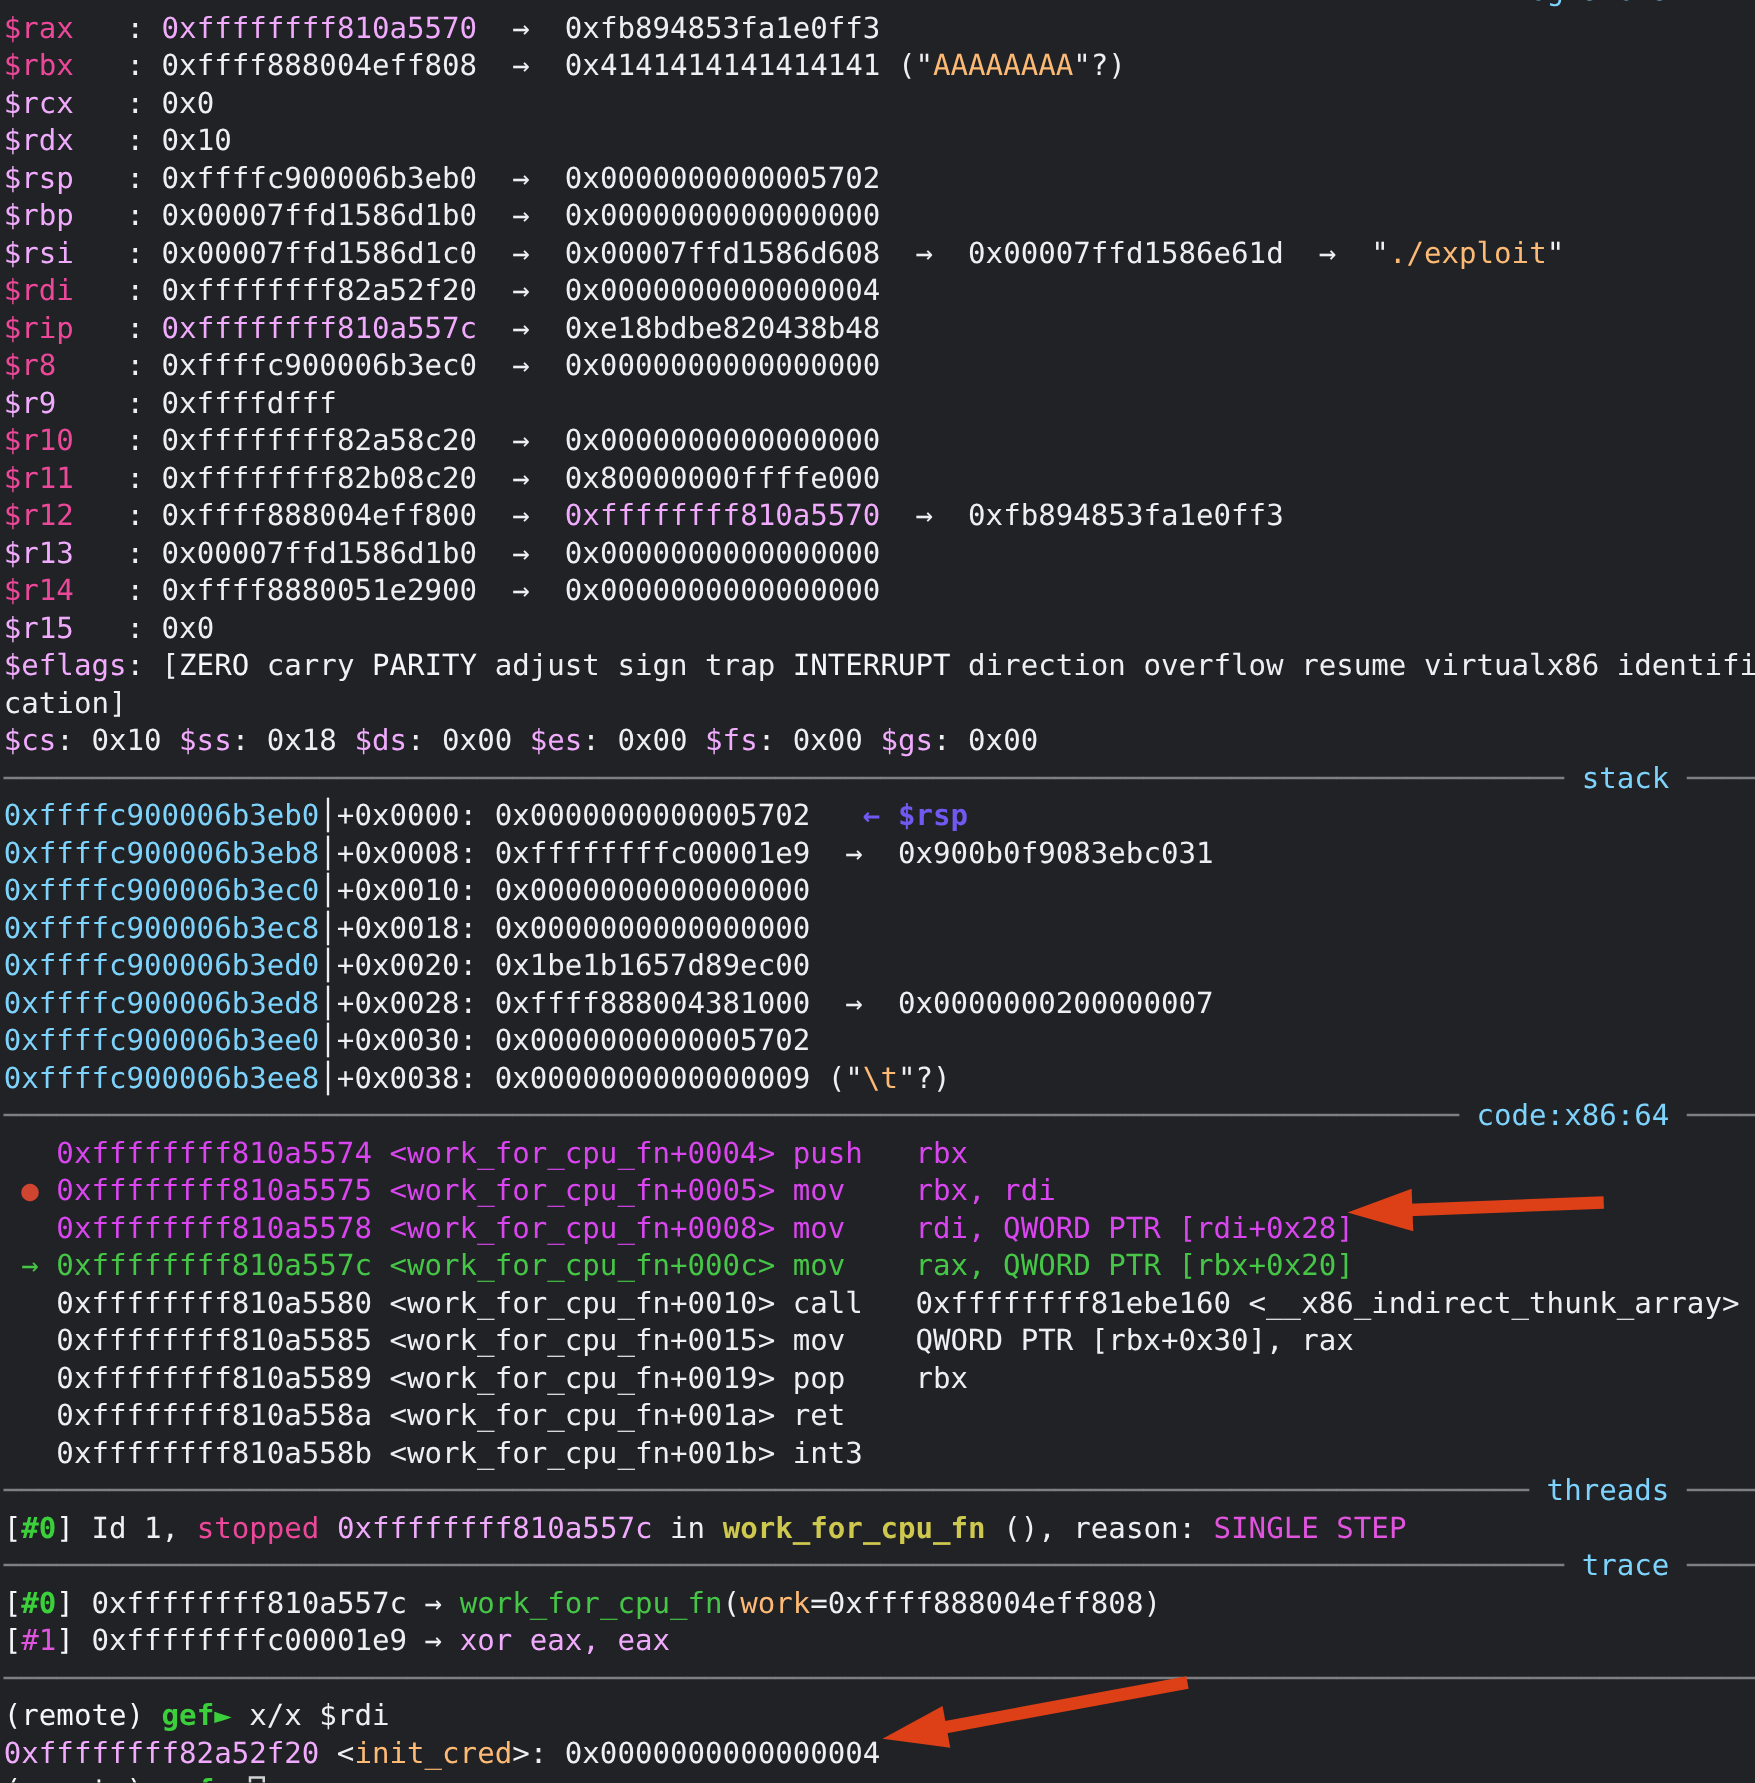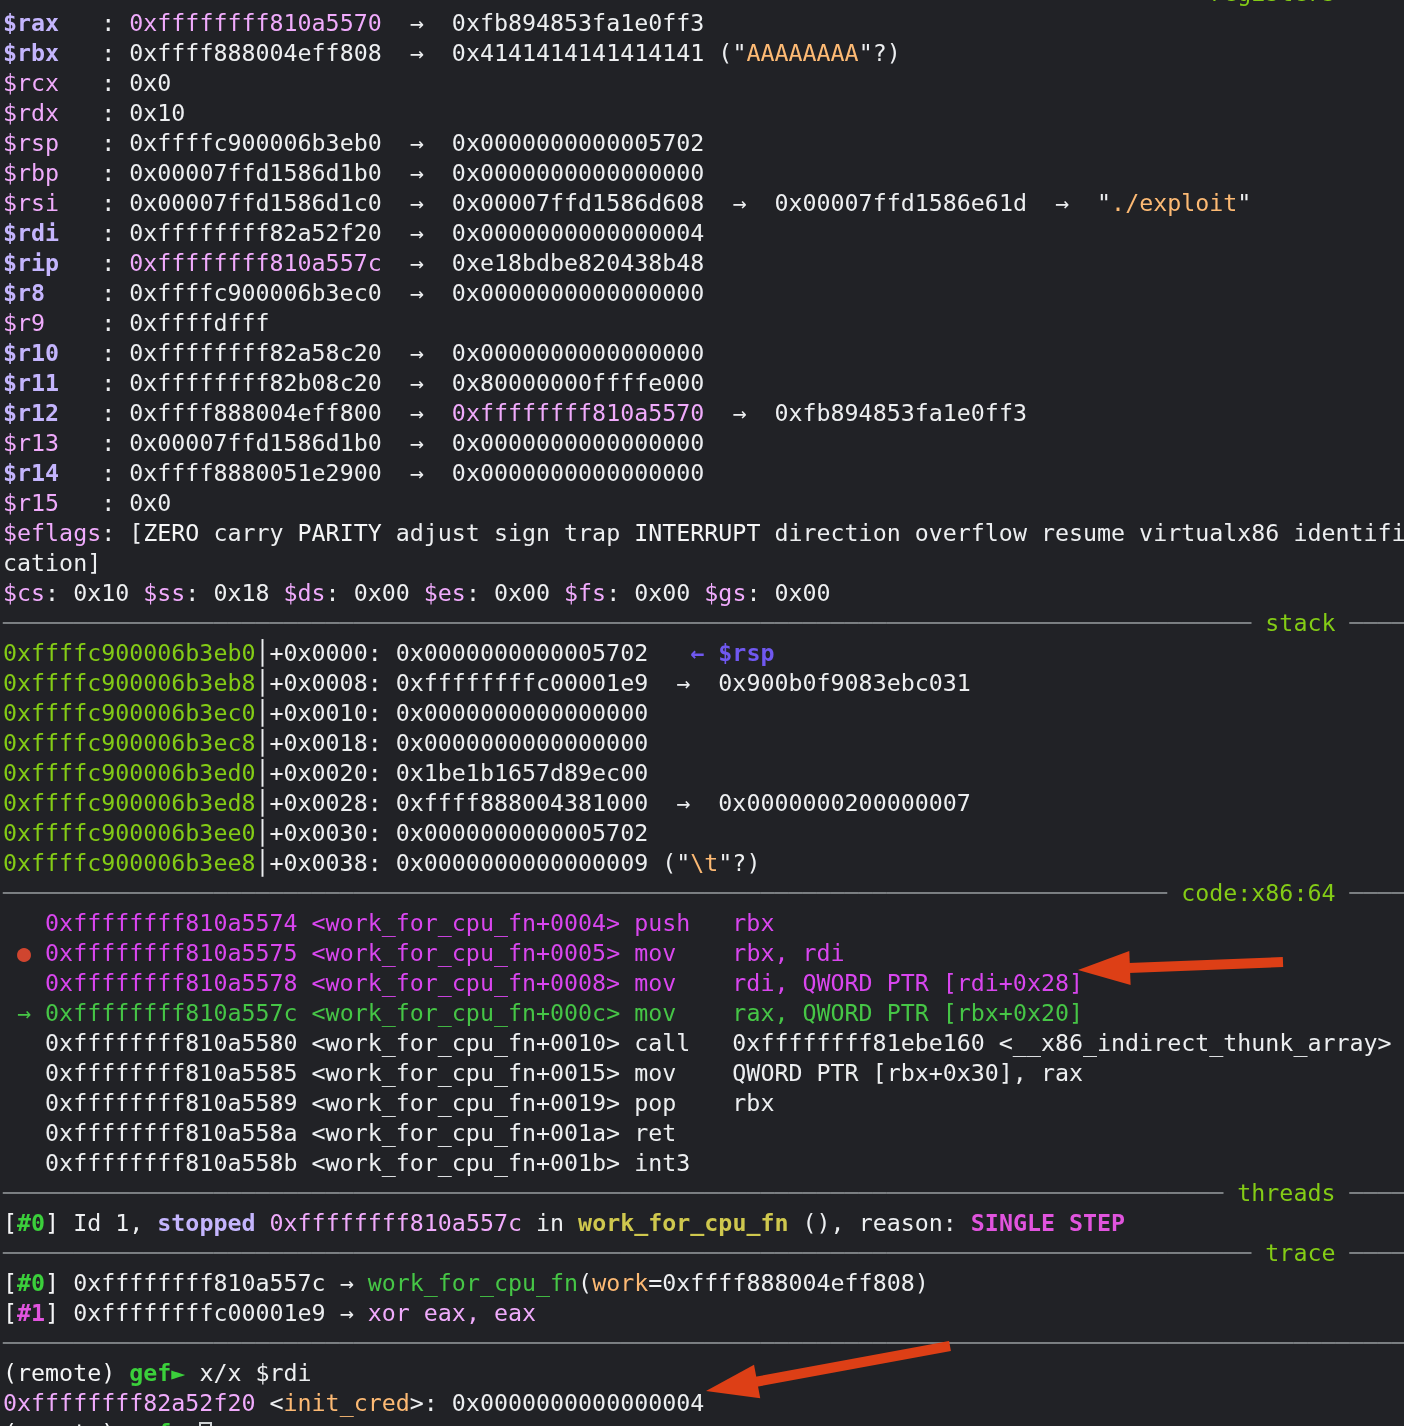--- a/index.html
+++ b/index.html
@@ -4,29 +4,29 @@
 <style>
   html,body{margin:0;padding:0;}
   body{width:1404px;height:1426px;background:#212226;overflow:hidden;position:relative;}
   #screen{position:absolute;left:3px;top:-22px;font-family:"DejaVu Sans Mono",monospace;
           font-size:23.3px;line-height:30px;white-space:pre;}
   .line{height:30px;}
   .w{color:#edeff1}
   .wb{color:#f5f6f7;font-weight:normal}
   .gr{color:#d946ef}
   .r{color:#f0abfc}
-  .rb{color:#c4b5fd;font-weight:bold}
+  .rb{color:#ec4899;font-weight:normal}
   .p{color:#f0abfc}
   .pb{color:#7058f0;font-weight:bold}
-  .c{color:#84cc16}
+  .c{color:#7dd3fc}
   .y{color:#fdba74}
   .yb{color:#cfc84e;font-weight:bold}
   .g{color:#46c646}
   .gb{color:#3bd03b;font-weight:bold}
-  .m{color:#e154de;font-weight:bold}
+  .m{color:#e154de;font-weight:normal}
   .dash{color:#7c8083}
   .dot{color:#d0452f}
   .cursor{display:inline-block;width:13px;height:23px;border:2px solid #cfd2d4;
           box-sizing:border-box;vertical-align:-4px}
   #arrows{position:absolute;left:0;top:0;pointer-events:none;}
 </style>
 </head>
 <body>
 
 <div id="screen"><div class="line"><span class="dash">─────────────────────────────────────────────────────────────────────────────────────</span><span class="w"> </span><span class="c">registers</span><span class="w"> </span><span class="dash">────</span></div><div class="line"><span class="rb">$rax</span><span class="w">   : </span><span class="r">0xffffffff810a5570</span><span class="w">  →  </span><span class="w">0xfb894853fa1e0ff3</span></div><div class="line"><span class="rb">$rbx</span><span class="w">   : </span><span class="w">0xffff888004eff808</span><span class="w">  →  </span><span class="w">0x4141414141414141</span><span class="w"> ("</span><span class="y">AAAAAAAA</span><span class="w">"?)</span></div><div class="line"><span class="p">$rcx</span><span class="w">   : </span><span class="w">0x0</span></div><div class="line"><span class="p">$rdx</span><span class="w">   : </span><span class="w">0x10</span></div><div class="line"><span class="p">$rsp</span><span class="w">   : </span><span class="w">0xffffc900006b3eb0</span><span class="w">  →  </span><span class="w">0x0000000000005702</span></div><div class="line"><span class="p">$rbp</span><span class="w">   : </span><span class="w">0x00007ffd1586d1b0</span><span class="w">  →  </span><span class="w">0x0000000000000000</span></div><div class="line"><span class="p">$rsi</span><span class="w">   : </span><span class="w">0x00007ffd1586d1c0</span><span class="w">  →  </span><span class="w">0x00007ffd1586d608</span><span class="w">  →  </span><span class="w">0x00007ffd1586e61d</span><span class="w">  →  </span><span class="w">"</span><span class="y">./exploit</span><span class="w">"</span></div><div class="line"><span class="rb">$rdi</span><span class="w">   : </span><span class="w">0xffffffff82a52f20</span><span class="w">  →  </span><span class="w">0x0000000000000004</span></div><div class="line"><span class="rb">$rip</span><span class="w">   : </span><span class="r">0xffffffff810a557c</span><span class="w">  →  </span><span class="w">0xe18bdbe820438b48</span></div><div class="line"><span class="rb">$r8</span><span class="w">    : </span><span class="w">0xffffc900006b3ec0</span><span class="w">  →  </span><span class="w">0x0000000000000000</span></div><div class="line"><span class="p">$r9</span><span class="w">    : </span><span class="w">0xffffdfff</span></div><div class="line"><span class="rb">$r10</span><span class="w">   : </span><span class="w">0xffffffff82a58c20</span><span class="w">  →  </span><span class="w">0x0000000000000000</span></div><div class="line"><span class="rb">$r11</span><span class="w">   : </span><span class="w">0xffffffff82b08c20</span><span class="w">  →  </span><span class="w">0x80000000ffffe000</span></div><div class="line"><span class="rb">$r12</span><span class="w">   : </span><span class="w">0xffff888004eff800</span><span class="w">  →  </span><span class="r">0xffffffff810a5570</span><span class="w">  →  </span><span class="w">0xfb894853fa1e0ff3</span></div><div class="line"><span class="p">$r13</span><span class="w">   : </span><span class="w">0x00007ffd1586d1b0</span><span class="w">  →  </span><span class="w">0x0000000000000000</span></div><div class="line"><span class="rb">$r14</span><span class="w">   : </span><span class="w">0xffff8880051e2900</span><span class="w">  →  </span><span class="w">0x0000000000000000</span></div><div class="line"><span class="p">$r15</span><span class="w">   : </span><span class="w">0x0</span></div><div class="line"><span class="p">$eflags</span><span class="w">: [</span><span class="wb">ZERO</span><span class="w"> carry </span><span class="wb">PARITY</span><span class="w"> adjust sign trap </span><span class="wb">INTERRUPT</span><span class="w"> direction overflow resume virtualx86 identifi</span></div><div class="line"><span class="w">cation]</span></div><div class="line"><span class="p">$cs</span><span class="w">: 0x10 </span><span class="p">$ss</span><span class="w">: 0x18 </span><span class="p">$ds</span><span class="w">: 0x00 </span><span class="p">$es</span><span class="w">: 0x00 </span><span class="p">$fs</span><span class="w">: 0x00 </span><span class="p">$gs</span><span class="w">: 0x00 </span></div><div class="line"><span class="dash">─────────────────────────────────────────────────────────────────────────────────────────</span><span class="w"> </span><span class="c">stack</span><span class="w"> </span><span class="dash">────</span></div><div class="line"><span class="c">0xffffc900006b3eb0</span><span class="w">│+0x0000: </span><span class="w">0x0000000000005702</span><span class="w">   </span><span class="pb">← </span><span class="pb">$rsp</span></div><div class="line"><span class="c">0xffffc900006b3eb8</span><span class="w">│+0x0008: </span><span class="w">0xffffffffc00001e9</span><span class="w">  →  </span><span class="w">0x900b0f9083ebc031</span></div><div class="line"><span class="c">0xffffc900006b3ec0</span><span class="w">│+0x0010: </span><span class="w">0x0000000000000000</span></div><div class="line"><span class="c">0xffffc900006b3ec8</span><span class="w">│+0x0018: </span><span class="w">0x0000000000000000</span></div><div class="line"><span class="c">0xffffc900006b3ed0</span><span class="w">│+0x0020: </span><span class="w">0x1be1b1657d89ec00</span></div><div class="line"><span class="c">0xffffc900006b3ed8</span><span class="w">│+0x0028: </span><span class="w">0xffff888004381000</span><span class="w">  →  </span><span class="w">0x0000000200000007</span></div><div class="line"><span class="c">0xffffc900006b3ee0</span><span class="w">│+0x0030: </span><span class="w">0x0000000000005702</span></div><div class="line"><span class="c">0xffffc900006b3ee8</span><span class="w">│+0x0038: </span><span class="w">0x0000000000000009</span><span class="w"> ("</span><span class="y">\t</span><span class="w">"?)</span></div><div class="line"><span class="dash">───────────────────────────────────────────────────────────────────────────────────</span><span class="w"> </span><span class="c">code:x86:64</span><span class="w"> </span><span class="dash">────</span></div><div class="line"><span class="w">   </span><span class="gr">0xffffffff810a5574 &lt;work_for_cpu_fn+0004&gt; push   rbx</span></div><div class="line"><span class="w"> </span><span class="dot">●</span><span class="w"> </span><span class="gr">0xffffffff810a5575 &lt;work_for_cpu_fn+0005&gt; mov    rbx, rdi</span></div><div class="line"><span class="w">   </span><span class="gr">0xffffffff810a5578 &lt;work_for_cpu_fn+0008&gt; mov    rdi, QWORD PTR [rdi+0x28]</span></div><div class="line"><span class="w"> </span><span class="g">→</span><span class="w"> </span><span class="g">0xffffffff810a557c &lt;work_for_cpu_fn+000c&gt; mov    rax, QWORD PTR [rbx+0x20]</span></div><div class="line"><span class="w">   </span><span class="w">0xffffffff810a5580 &lt;work_for_cpu_fn+0010&gt; call   0xffffffff81ebe160 &lt;__x86_indirect_thunk_array&gt;</span></div><div class="line"><span class="w">   </span><span class="w">0xffffffff810a5585 &lt;work_for_cpu_fn+0015&gt; mov    QWORD PTR [rbx+0x30], rax</span></div><div class="line"><span class="w">   </span><span class="w">0xffffffff810a5589 &lt;work_for_cpu_fn+0019&gt; pop    rbx</span></div><div class="line"><span class="w">   </span><span class="w">0xffffffff810a558a &lt;work_for_cpu_fn+001a&gt; ret</span></div><div class="line"><span class="w">   </span><span class="w">0xffffffff810a558b &lt;work_for_cpu_fn+001b&gt; int3</span></div><div class="line"><span class="dash">───────────────────────────────────────────────────────────────────────────────────────</span><span class="w"> </span><span class="c">threads</span><span class="w"> </span><span class="dash">────</span></div><div class="line"><span class="wb">[</span><span class="gb">#0</span><span class="wb">] </span><span class="w">Id 1, </span><span class="rb">stopped</span><span class="w"> </span><span class="p">0xffffffff810a557c</span><span class="w"> in </span><span class="yb">work_for_cpu_fn</span><span class="w"> (), reason: </span><span class="m">SINGLE STEP</span></div><div class="line"><span class="dash">─────────────────────────────────────────────────────────────────────────────────────────</span><span class="w"> </span><span class="c">trace</span><span class="w"> </span><span class="dash">────</span></div><div class="line"><span class="wb">[</span><span class="gb">#0</span><span class="wb">] </span><span class="w">0xffffffff810a557c</span><span class="w"> → </span><span class="g">work_for_cpu_fn</span><span class="w">(</span><span class="y">work</span><span class="w">=0xffff888004eff808)</span></div><div class="line"><span class="wb">[</span><span class="m">#1</span><span class="wb">] </span><span class="w">0xffffffffc00001e9</span><span class="w"> → </span><span class="r">xor eax, eax</span></div><div class="line"><span class="dash">────────────────────────────────────────────────────────────────────────────────────────────────────</span></div><div class="line"><span class="wb">(remote)</span><span class="w"> </span><span class="gb">gef</span><span class="gb">► </span><span class="w">x/x $rdi</span></div><div class="line"><span class="p">0xffffffff82a52f20</span><span class="w"> &lt;</span><span class="y">init_cred</span><span class="w">&gt;: </span><span class="w">0x0000000000000004</span></div><div class="line"><span class="wb">(remote)</span><span class="w"> </span><span class="gb">gef</span><span class="gb">► </span><span class="cursor"></span></div></div>

